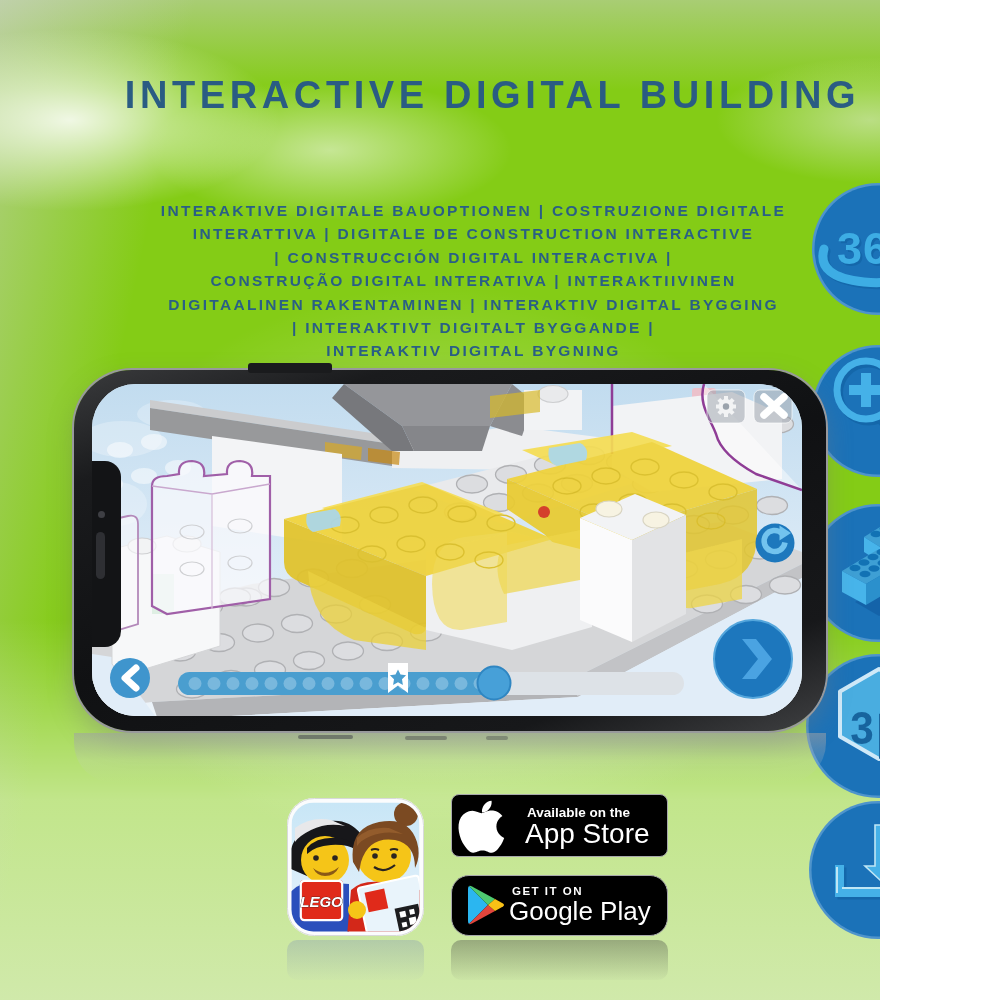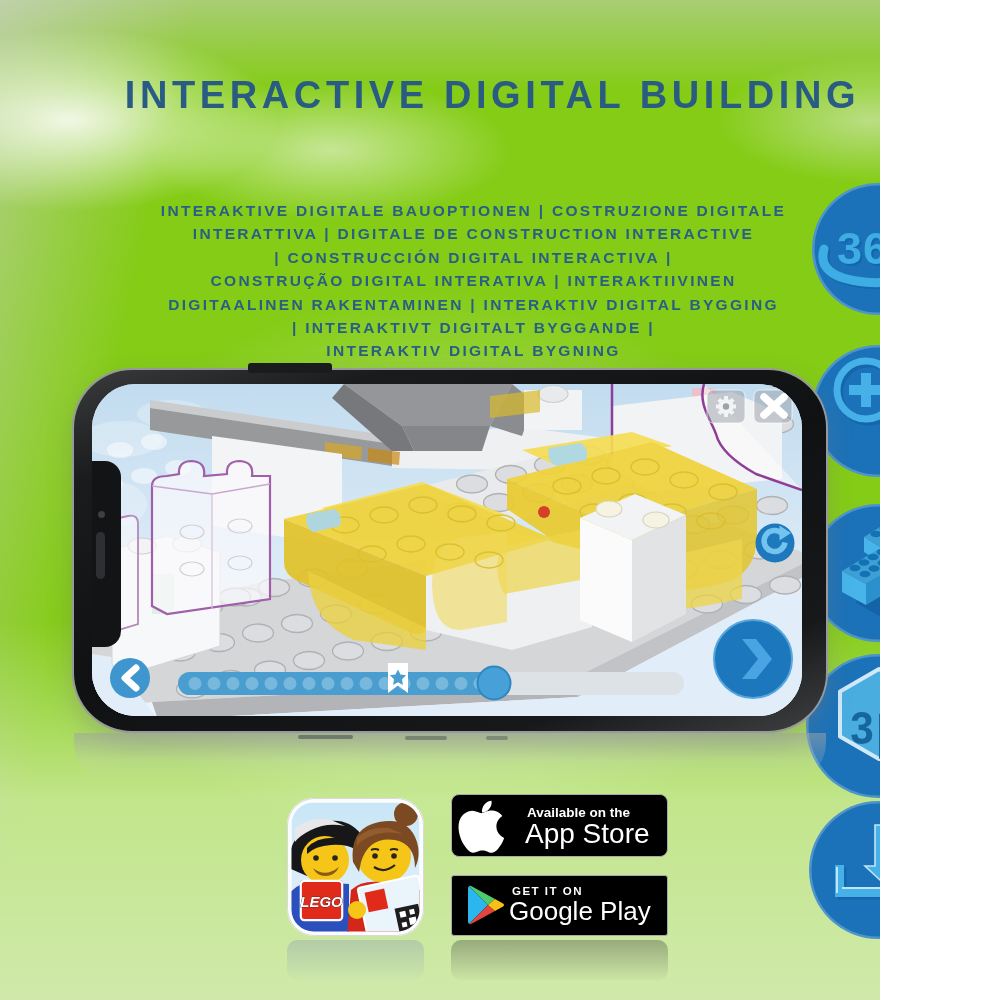--- a/index.html
+++ b/index.html
@@ -469,21 +469,21 @@
     <svg width="214" height="60" viewBox="0 0 214 60">
       <g transform="translate(-6,-5) scale(1.18)">
       <path d="M36.5,16.2 c2.6,-3.1 2.2,-6 2.1,-7.1 c-2.1,.1 -4.6,1.4 -6,3.1 c-1.3,1.5 -2.4,3.9 -2.1,6.9 C32.8,19.3 35,18.1 36.5,16.2 Z" fill="#fff"></path>
       <path d="M42.7,31.1 c-.1,-6 4.9,-8.9 5.1,-9 c-2.8,-4.1 -7.1,-4.6 -8.6,-4.7 c-3.7,-.4 -7.2,2.2 -9,2.2 c-1.9,0 -4.7,-2.1 -7.8,-2.1 c-4,.1 -7.7,2.3 -9.8,5.9 c-4.2,7.2 -1.1,17.9 3,23.7 c2,2.9 4.4,6.1 7.5,6 c3,-.1 4.2,-1.9 7.8,-1.9 c3.6,0 4.7,1.9 7.8,1.9 c3.2,-.1 5.3,-2.9 7.3,-5.8 c2.3,-3.3 3.2,-6.6 3.3,-6.7 C49.2,40.4 42.8,37.9 42.7,31.1 Z" fill="#fff"></path>
       </g>
       <text x="75" y="22" font-family="Liberation Sans,sans-serif" font-size="13.5" font-weight="bold" fill="#fff">Available on the</text>
       <text x="73" y="48" font-family="Liberation Sans,sans-serif" font-size="28" fill="#fff">App Store</text>
     </svg>
   </div>
 
-  <div style="position:absolute;left:451px;top:875px;width:217px;height:61px;border-radius:3px;background:#000;border:1.5px solid #a8a9ab;box-sizing:border-box;">
+  <div style="position:absolute;left:451px;top:875px;width:217px;height:61px;border-radius:18px;background:#000;border:1.5px solid #a8a9ab;box-sizing:border-box;">
     <svg width="214" height="58" viewBox="0 0 214 58">
       <g transform="translate(16,10)">
         <path d="M1,0 Q0,1 0,3 V35 Q0,37 1,38 L20,19 Z" fill="#2bb6f0"></path>
         <path d="M1,0 Q2,-0.6 4,0.4 L27,13 L20,19 Z" fill="#4ecb71"></path>
         <path d="M20,19 L27,25 L4,37.6 Q2,38.6 1,38 Z" fill="#e2453c"></path>
         <path d="M27,13 L35,17.5 Q37,19 35,20.5 L27,25 L20,19 Z" fill="#f9c116"></path>
       </g>
       <text x="60" y="19" font-family="Liberation Sans,sans-serif" font-size="11.5" font-weight="bold" letter-spacing="1.5" fill="#fff">GET IT ON</text>
       <text x="57" y="44" font-family="Liberation Sans,sans-serif" font-size="26" fill="#fff">Google Play</text>
     </svg>

